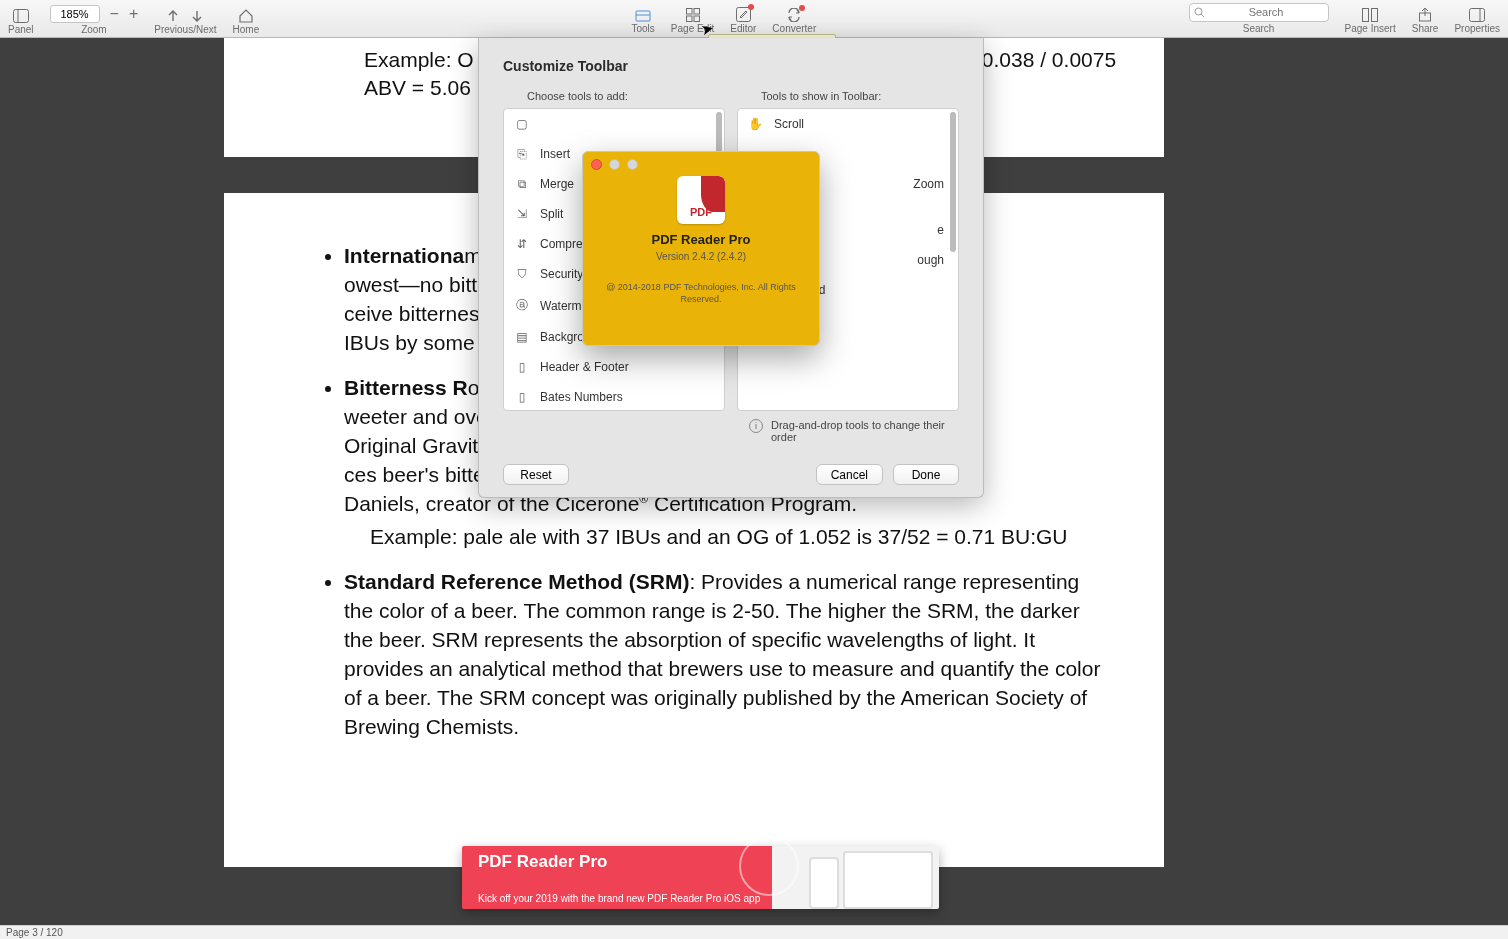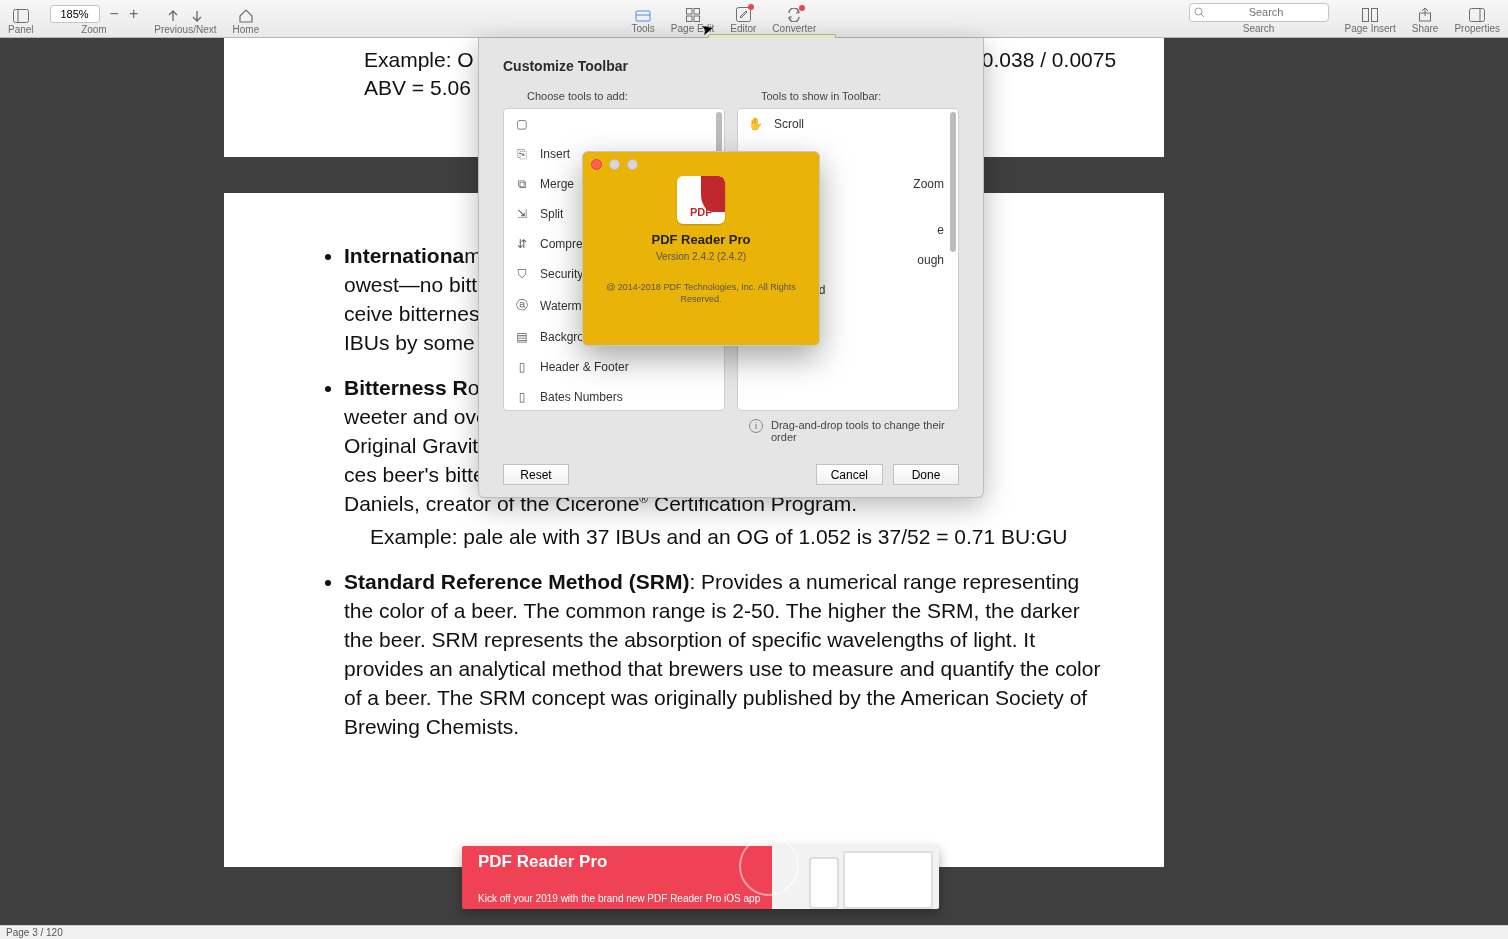--- a/index.html
+++ b/index.html
@@ -44,21 +44,21 @@
 .ct-list { height: 303px; background: #fff; border: 1px solid #cfcfcf; border-radius: 4px; overflow: hidden; position: relative; }
 .ct-list-inner { overflow-y: hidden; height: 100%; }
 .ct-item { display: flex; align-items: center; gap: 10px; padding: 8px 10px; font-size: 12px; color: #333; }
 .ct-item .ci-icon { width: 16px; color: #616161; display: flex; justify-content: center; }
 .ct-scroll { position: absolute; top: 3px; right: 2px; width: 6px; height: 140px; background: #bcbcbc; border-radius: 3px; }
 
 .ct-hint { display: flex; gap: 8px; align-items: flex-start; margin: 8px 24px 0 0; float: right; width: 210px; font-size: 11px; color: #444; }
 .ct-hint .info { width: 14px; height: 14px; border: 1px solid #888; border-radius: 50%; display: flex; align-items: center; justify-content: center; font-size: 9px; color: #666; flex-shrink: 0; }
 
 .ct-footer { position: absolute; left: 0; bottom: 12px; width: 100%; display: flex; align-items: center; padding: 0 24px; gap: 10px; }
-.mac-btn { height: 21px; min-width: 66px; padding: 0 14px; font-size: 12px; background: linear-gradient(#fff,#f1f1f1); border: 1px solid #c2c2c2; border-radius: 0; cursor: pointer; }
+.mac-btn { height: 21px; min-width: 66px; padding: 0 14px; font-size: 12px; background: linear-gradient(#fff,#f1f1f1); border: 1px solid #c2c2c2; border-radius: 6px; cursor: pointer; }
 .spacer { flex: 1; }
 
 
 .about-dialog { position: absolute; left: 582px; top: 151px; width: 238px; height: 195px; background: #eab308; border: 1px solid #c7c7c7; border-radius: 6px; box-shadow: 0 12px 32px rgba(0,0,0,.35); text-align: center; }
 .about-traffic { position: absolute; left: 8px; top: 7px; display: flex; gap: 7px; }
 .tl { width: 11px; height: 11px; border-radius: 50%; background: #d7d7d7; border: 1px solid #bdbdbd; }
 .tl.red { background: #ff5f57; border-color: #e0443b; }
 .about-logo { margin: 24px auto 8px auto; width: 48px; height: 48px; background: #fff; border-radius: 6px; position: relative; box-shadow: 0 1px 2px rgba(0,0,0,.2); overflow: hidden; }
 .about-logo::before { content: ""; position: absolute; right: 0; top: 0; width: 24px; height: 36px; background: #c1272d; border-radius: 0 6px 0 50%; }
 .about-logo-txt { position: absolute; left: 0; right: 0; bottom: 6px; font-size: 11px; font-weight: 700; color: #c1272d; }

